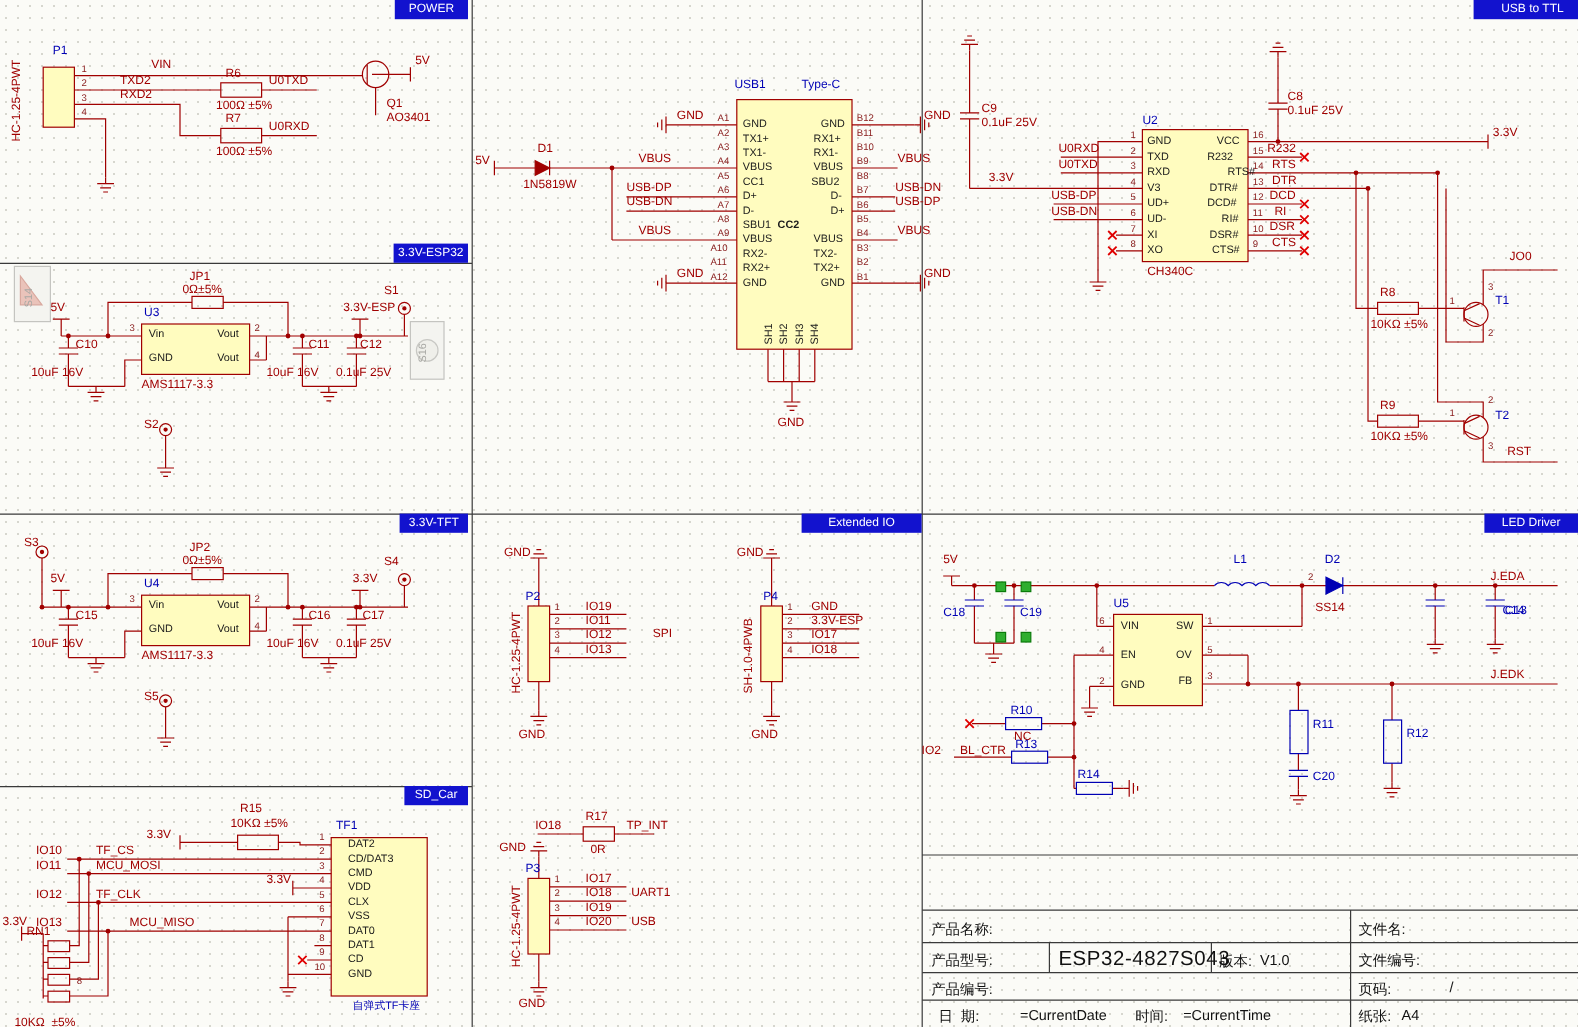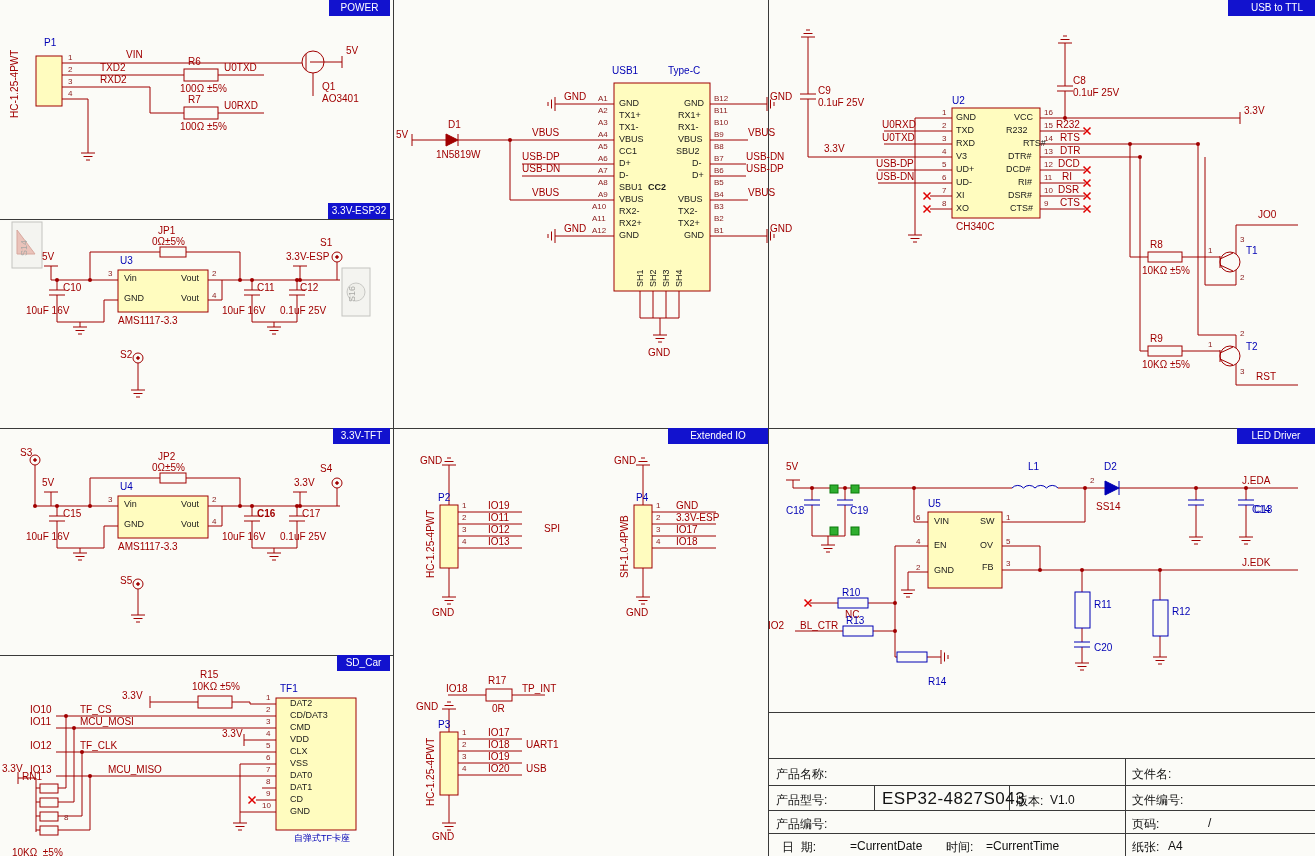--- a/index.html
+++ b/index.html
@@ -284,21 +284,21 @@
     <span class="lbl m" style="left: 158px; top: 452px;">JP2</span>
     <span class="lbl m" style="left: 152px; top: 463px;">0Ω±5%</span>
     <span class="lbl p" style="left: 108px; top: 496px;">3</span>
     <span class="lbl p" style="left: 212px; top: 496px;">2</span>
     <span class="lbl p" style="left: 212px; top: 518px;">4</span>
     <span class="lbl k" style="left: 124px; top: 500px;">Vin</span>
     <span class="lbl k" style="left: 124px; top: 520px;">GND</span>
     <span class="lbl k" style="left: 181px; top: 500px;">Vout</span>
     <span class="lbl k" style="left: 181px; top: 520px;">Vout</span>
     <span class="lbl m" style="left: 118px; top: 542px;">AMS1117-3.3</span>
-    <span class="lbl m" style="left: 257px; top: 509px; font-weight: bold;">C16</span>
+    <span class="lbl m" style="left: 257px; top: 509px;">C16</span>
     <span class="lbl m" style="left: 222px; top: 532px;">10uF 16V</span>
     <span class="lbl m" style="left: 302px; top: 509px;">C17</span>
     <span class="lbl m" style="left: 280px; top: 532px;">0.1uF 25V</span>
     <span class="lbl m" style="left: 294px; top: 478px;">3.3V</span>
     <span class="lbl m" style="left: 320px; top: 464px;">S4</span>
     <span class="lbl m" style="left: 120px; top: 576px;">S5</span>
     <div class="banner" style="left: 337px; top: 655px; width: 53px;">SD_Car</div>
     <span class="lbl m" style="left: 200px; top: 670px;">R15</span>
     <span class="lbl m" style="left: 192px; top: 682px;">10KΩ ±5%</span>
     <span class="lbl m" style="left: 122px; top: 691px;">3.3V</span>
@@ -543,14 +543,14 @@
     <span class="lbl m" style="left: 1242px; top: 476px;">J.EDA</span>
     <span class="lbl m" style="left: 1242px; top: 558px;">J.EDK</span>
     <span class="lbl b" style="left: 1094px; top: 600px;">R11</span>
     <span class="lbl b" style="left: 1094px; top: 643px;">C20</span>
     <span class="lbl b" style="left: 1172px; top: 607px;">R12</span>
     <span class="lbl b" style="left: 842px; top: 588px;">R10</span>
     <span class="lbl m" style="left: 845px; top: 610px; text-align: right;">NC</span>
     <span class="lbl m" style="left: 768px; top: 621px;">IO2</span>
     <span class="lbl m" style="left: 800px; top: 621px;">BL_CTR</span>
     <span class="lbl b" style="left: 846px; top: 616px;">R13</span>
-    <span class="lbl b" style="left: 898px; top: 677px; margin-left: 30px;">R14</span>
+    <span class="lbl b" style="left: 898px; top: 641px;">R14</span>
   </div>
 
 </body></html>

